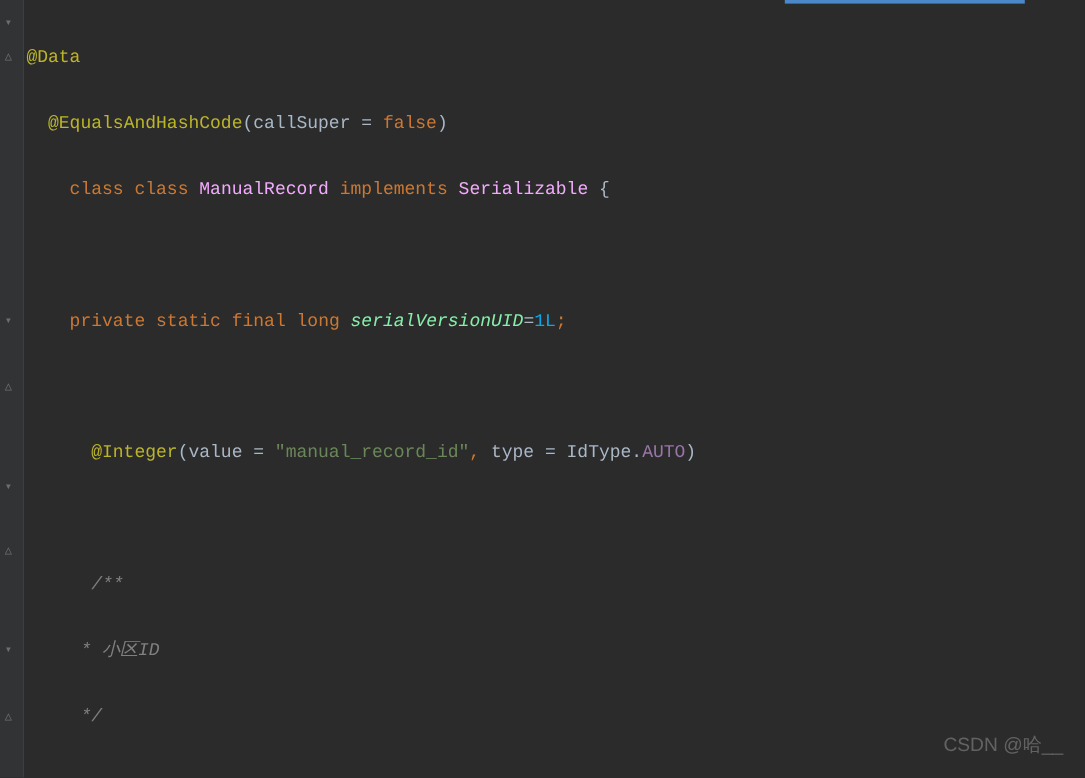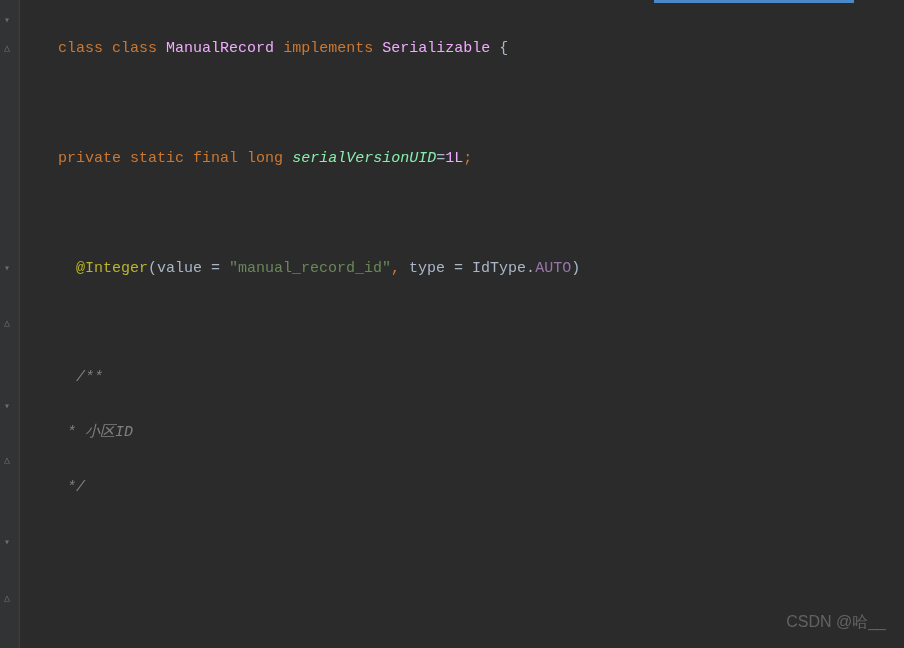--- a/index.html
+++ b/index.html
@@ -44,21 +44,21 @@
       left: 20px;
       top: 8px;
       right: 0;
       padding-left: 2px;
       white-space: pre;
     }
     .line { height: 27.4px; }
     .kw { color: #cc7832; }
     .ann { color: #bbb529; }
     .str { color: #6a8759; }
-    .num { color: #f0abfc; font-family: Liberation Mono, monospace; }
+    .num { color: #0ea5e9; font-family: Liberation Mono, monospace; }
     .cls { color: #f0abfc; font-family: Liberation Mono, monospace; }
     .fld { color: #86efac; font-style: italic; }
     .enum { color: #9876aa; }
     .cmt { color: #808080; font-style: italic; }
     .watermark {
       position: absolute;
       bottom: 12px;
       right: 18px;
       color: rgba(200,200,200,0.35);
       font-size: 16px;
@@ -75,20 +75,22 @@
   <span class="gutter-icon" style="top:40px">△</span>
   <span class="gutter-icon" style="top:260px">▾</span>
   <span class="gutter-icon" style="top:315px">△</span>
   <span class="gutter-icon" style="top:398px">▾</span>
   <span class="gutter-icon" style="top:452px">△</span>
   <span class="gutter-icon" style="top:534px">▾</span>
   <span class="gutter-icon" style="top:590px">△</span>
 </div>
 
 <div class="code-area">
+<div class="line"><span class="ann">@Data</span></div>
+<div class="line">  <span class="ann">@EqualsAndHashCode</span><span>(callSuper = </span><span class="kw">false</span><span>)</span></div>
 <div class="line">    <span class="kw">class</span> <span class="kw">class</span> <span class="cls">ManualRecord</span> <span class="kw">implements</span> <span class="cls">Serializable</span><span> {</span></div>
 <div class="line"></div>
 <div class="line">    <span class="kw">private</span> <span class="kw">static</span> <span class="kw">final</span> <span class="kw">long</span> <span class="fld">serialVersionUID</span><span>=</span><span class="num">1L</span><span class="kw">;</span></div>
 <div class="line"></div>
 <div class="line">      <span class="ann">@Integer</span><span>(value = </span><span class="str">"manual_record_id"</span><span class="kw">,</span><span> type = IdType.</span><span class="enum">AUTO</span><span>)</span></div>
 <div class="line"></div>
 <div class="line">      <span class="cmt">/**</span></div>
 <div class="line">     <span class="cmt">* 小区ID</span></div>
 <div class="line">     <span class="cmt">*/</span></div>
 

